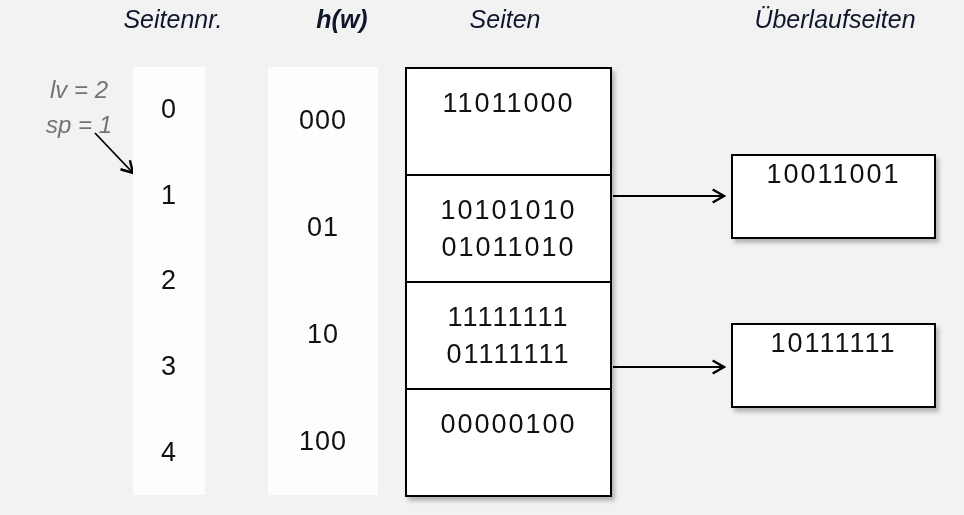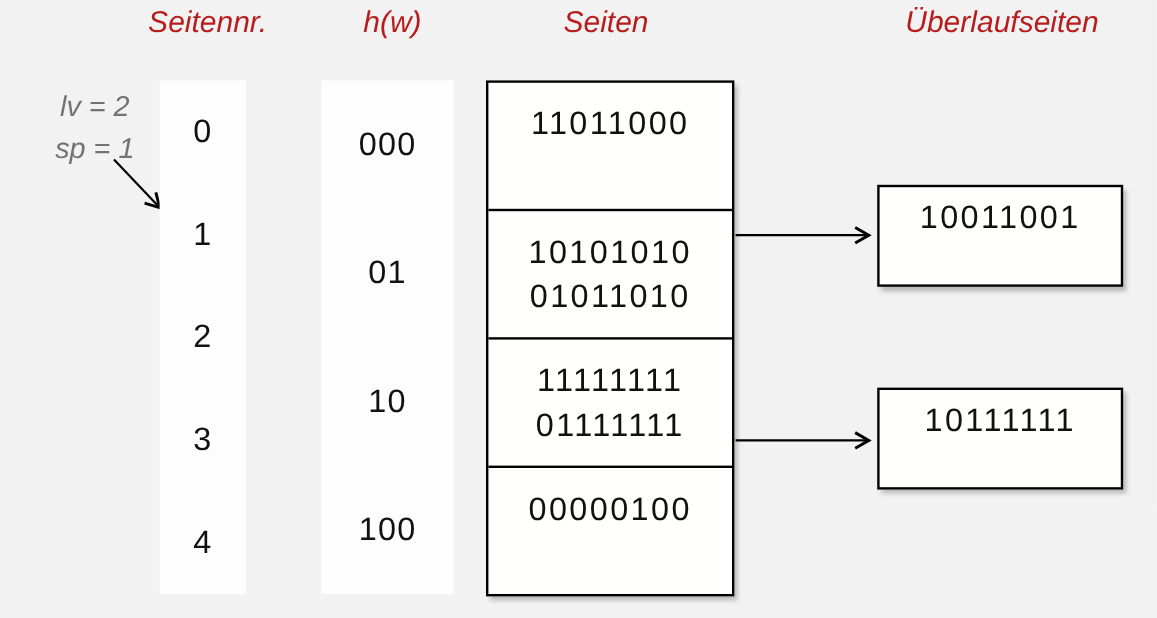--- a/index.html
+++ b/index.html
@@ -16,24 +16,24 @@
     overflow: hidden;
   }
   .hdr {
     position: absolute;
     top: 2px;
     transform: translateX(-50%);
     font-style: italic;
     font-size: 25px;
     line-height: 34px;
     white-space: nowrap;
-    color: #b91c1c;
+    color: #0f172a;
   }
   .hdr-seitennr { left: 173px; }
-  .hdr-hw       { left: 327px; }
+  .hdr-hw       { left: 342px; font-weight: bold; }
   .hdr-seiten   { left: 505px; }
   .hdr-ueberlauf{ left: 835px; }
 
   .annotation {
     position: absolute;
     left: 26px;
     top: 72px;
     width: 106px;
     text-align: center;
     font-style: italic;
@@ -106,21 +106,21 @@
     left: 731px;
     width: 205px;
     height: 85px;
     box-sizing: border-box;
     background: #fffffe;
     border: 2.5px solid #000;
     box-shadow: 3px 4px 4px rgba(0,0,0,0.25);
     display: flex;
     flex-direction: column;
     align-items: center;
-    justify-content: flex-end;
+    justify-content: flex-start;
   }
   .obox-1 { top: 154px; }
   .obox-2 { top: 323px; }
 </style>
 </head>
 <body>
 
 <div class="canvas">
 
   <div class="hdr hdr-seitennr">Seitennr.</div>

